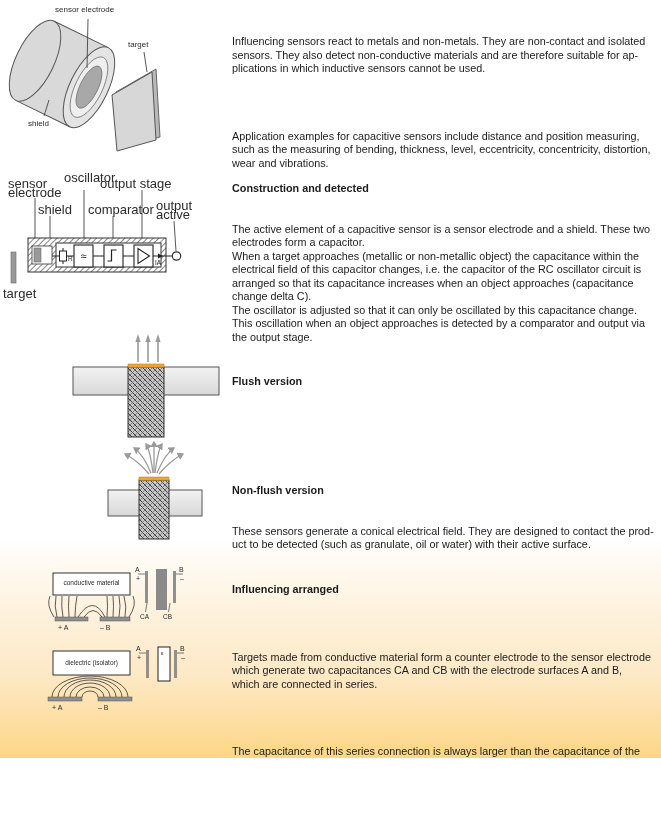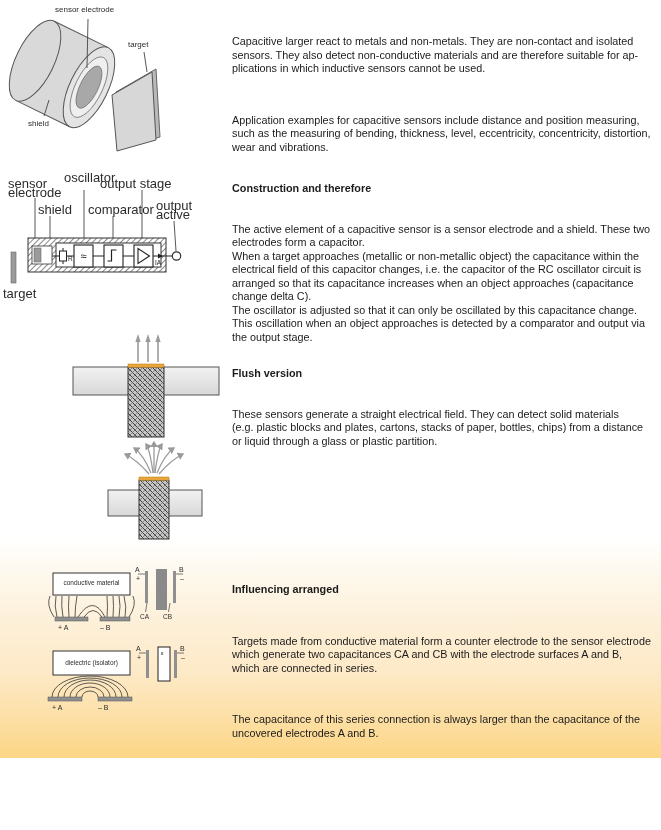--- a/index.html
+++ b/index.html
@@ -4,21 +4,21 @@
 <style>
   html,body{margin:0;padding:0;background:#fff;}
   .page{position:relative;width:661px;height:758px;overflow:hidden;
         font-family:"Liberation Sans",sans-serif;
         background:linear-gradient(180deg,#ffffff 0%,#ffffff 71%,#fef8ec 76%,
                    #fdf0d9 82%,#fde9c6 89%,#fddfa4 95%,#fcd685 100%);}
   .rcol{position:absolute;left:232px;top:0;width:428px;height:100%;}
   .tblock{position:absolute;left:0;width:428px;color:#1b1b1b;
           font-size:10.8px;line-height:13.5px;white-space:pre;}
   .hdg{font-weight:700;}
-  .gap{margin-top:11px;}
+  .gap{margin-top:27px;}
   .fig{position:absolute;left:0;width:228px;}
   .dl{position:absolute;color:#2b2b2b;white-space:pre-line;}
   .f8{font-size:8px;line-height:9px;}
   .f75{font-size:13px;line-height:8.5px;}
   .f7{font-size:7px;line-height:8px;}
   .f65{font-size:6.5px;line-height:7.5px;}
   .ctr{text-align:center;}
   svg{display:block;}
 </style>
 </head>
@@ -253,49 +253,49 @@
     <div class="dl f7" style="left:52px;top:144px;">+ A</div>
     <div class="dl f7" style="left:98px;top:144px;">– B</div>
     <div class="dl f7" style="left:136px;top:85px;">A</div>
     <div class="dl f7" style="left:137px;top:94px;">+</div>
     <div class="dl f7" style="left:180px;top:85px;">B</div>
     <div class="dl f7" style="left:181px;top:94px;">–</div>
   </div>
 
   <div class="rcol">
     <div class="tblock" style="top:8px;">
-      <div>Capacitive larger react to metals and non-metals. They are non-contact and isolated
+      <div>Influencing sensors react to metals and non-metals. They are non-contact and isolated
 sensors. They also detect non-conductive materials and are therefore suitable for ap-
 plications in which inductive sensors cannot be used.</div>
       <div class="gap">Application examples for capacitive sensors include distance and position measuring,
 such as the measuring of bending, thickness, level, eccentricity, concentricity, distortion,
 wear and vibrations.</div>
     </div>
 
     <div class="tblock" style="top:155px;">
-      <div class="hdg">Construction and therefore</div>
+      <div class="hdg">Construction and detected</div>
       <div>The active element of a capacitive sensor is a sensor electrode and a shield. These two
 electrodes form a capacitor.
 When a target approaches (metallic or non-metallic object) the capacitance within the
 electrical field of this capacitor changes, i.e. the capacitor of the RC oscillator circuit is
 arranged so that its capacitance increases when an object approaches (capacitance
 change delta C).
 The oscillator is adjusted so that it can only be oscillated by this capacitance change.
 This oscillation when an object approaches is detected by a comparator and output via
 the output stage.</div>
     </div>
 
-    <div class="tblock" style="top:340px;">
+    <div class="tblock" style="top:348px;">
       <div class="hdg">Flush version</div>
-      <div>These sensors generate a straight electrical field. They can detect solid materials
-(e.g. plastic blocks and plates, cartons, stacks of paper, bottles, chips) from a distance
-or liquid through a glass or plastic partition.</div>
     </div>
 
     <div class="tblock" style="top:457px;">
+      <div class="hdg">Non-flush version</div>
+      <div>These sensors generate a conical electrical field. They are designed to contact the prod-
+uct to be detected (such as granulate, oil or water) with their active surface.</div>
     </div>
 
     <div class="tblock" style="top:556px;">
       <div class="hdg">Influencing arranged</div>
       <div class="gap">Targets made from conductive material form a counter electrode to the sensor electrode
 which generate two capacitances CA and CB with the electrode surfaces A and B,
 which are connected in series.</div>
       <div class="gap">The capacitance of this series connection is always larger than the capacitance of the
 uncovered electrodes A and B.</div>
       

